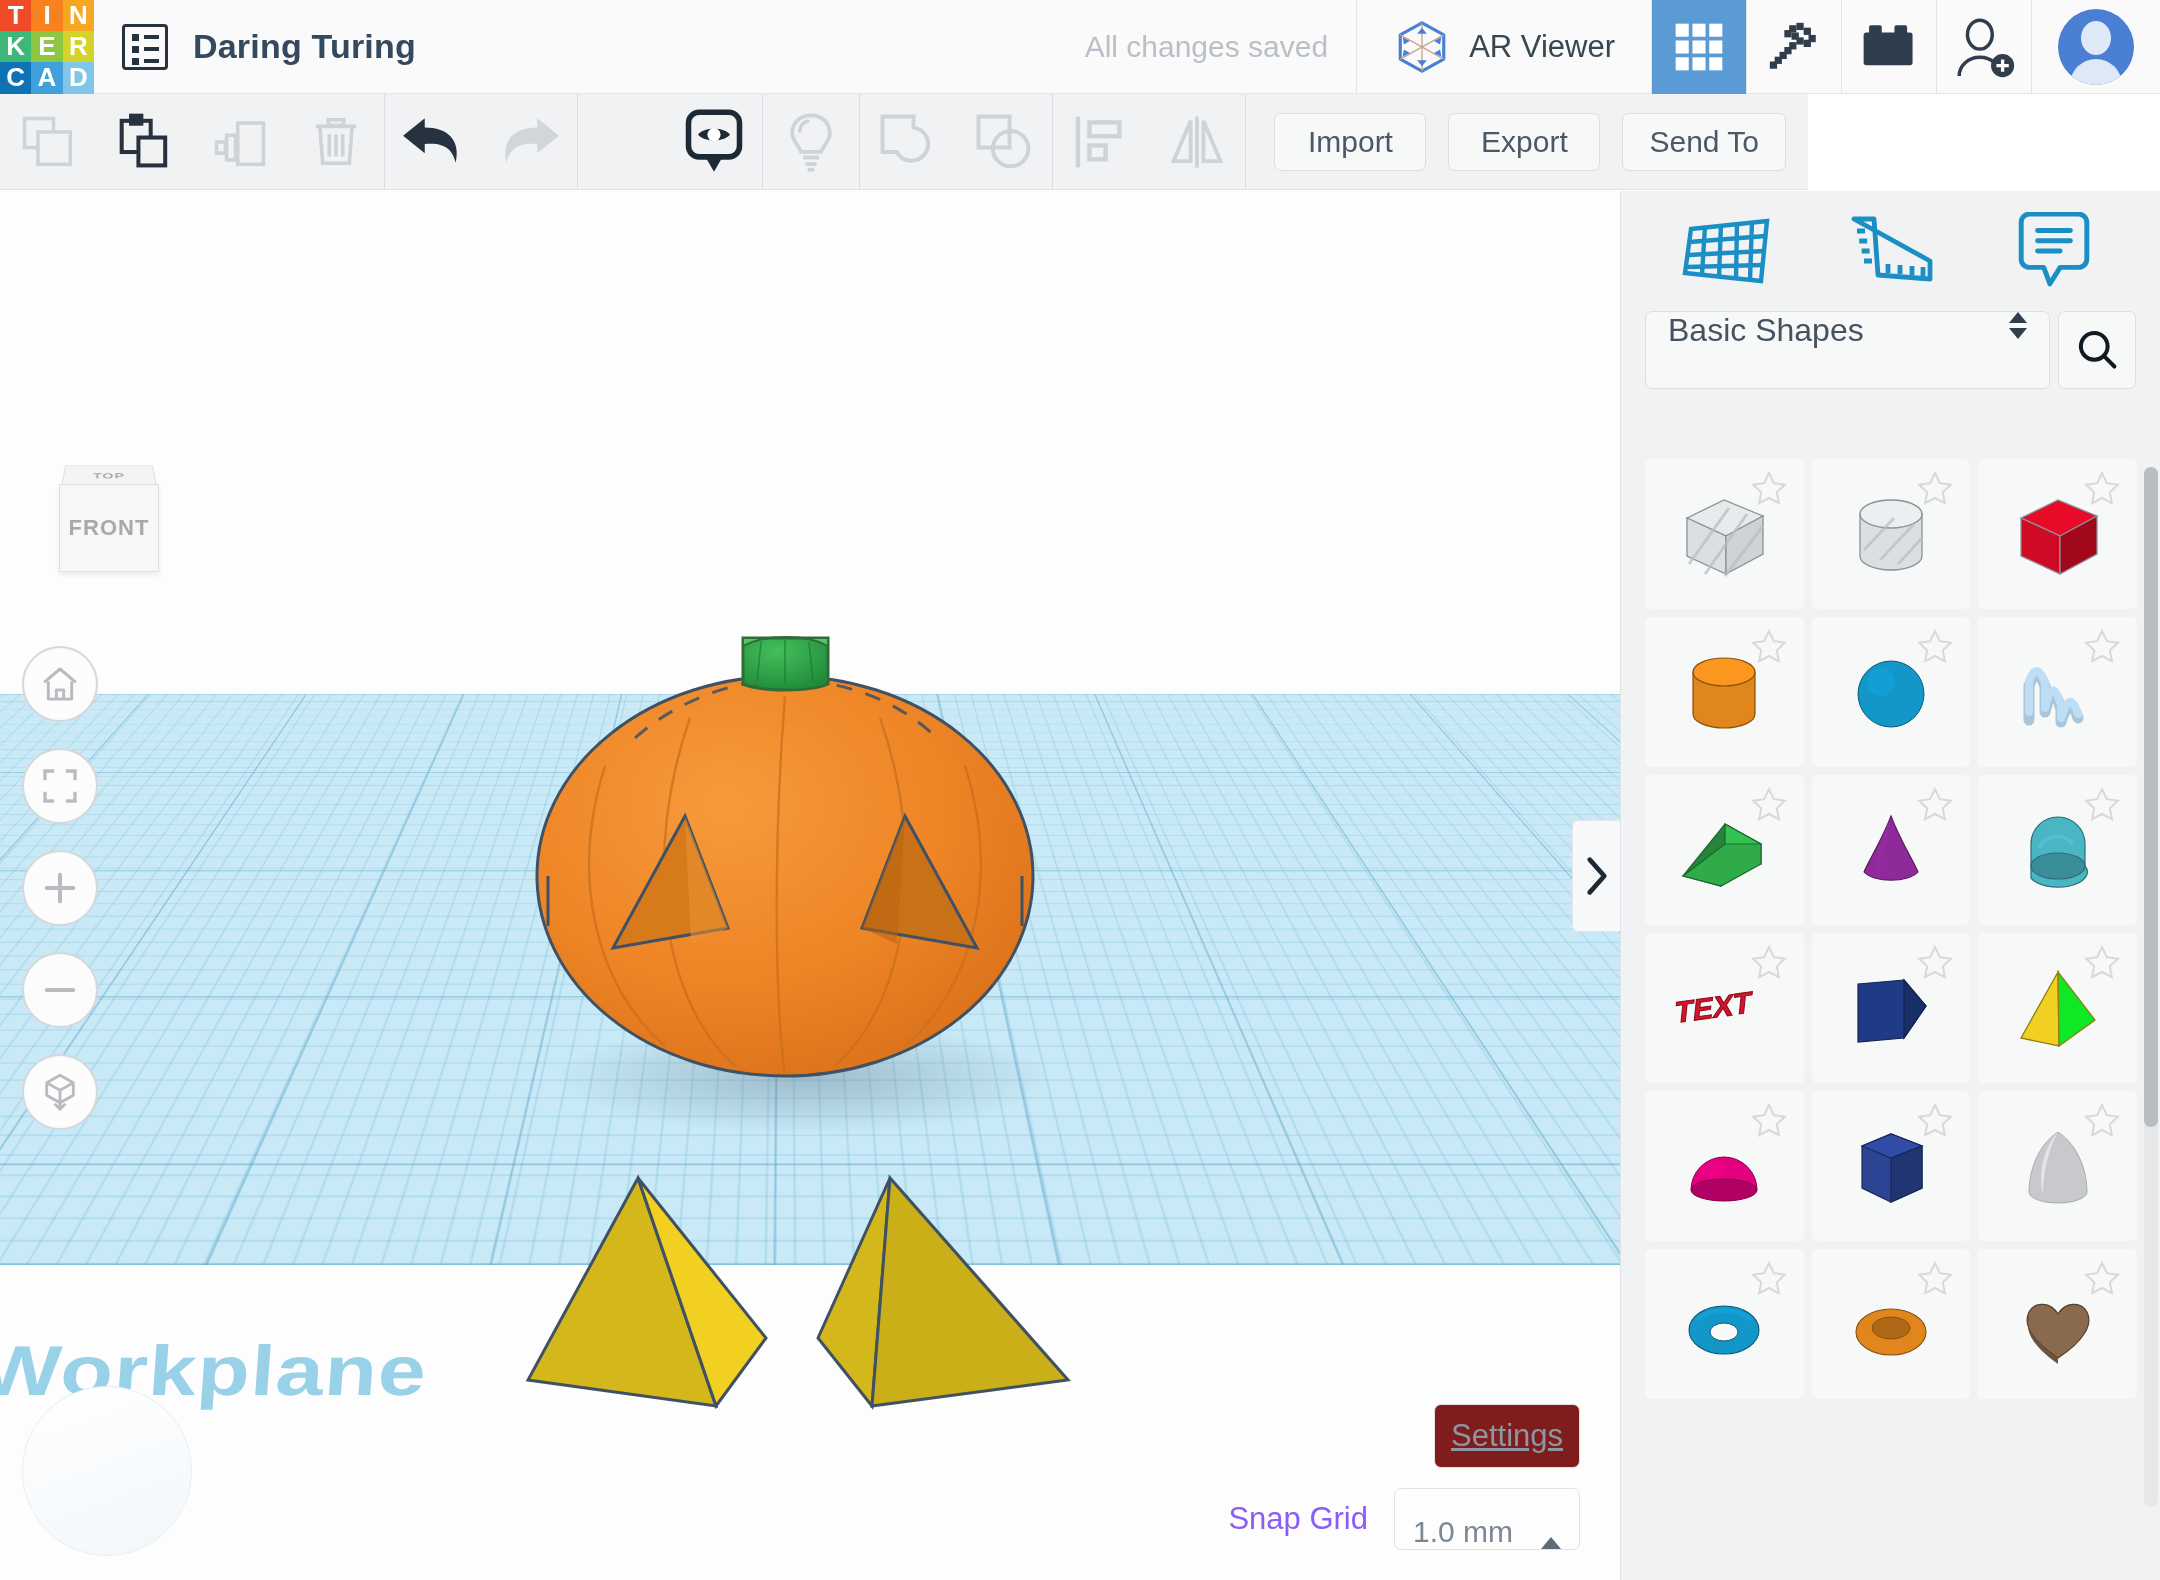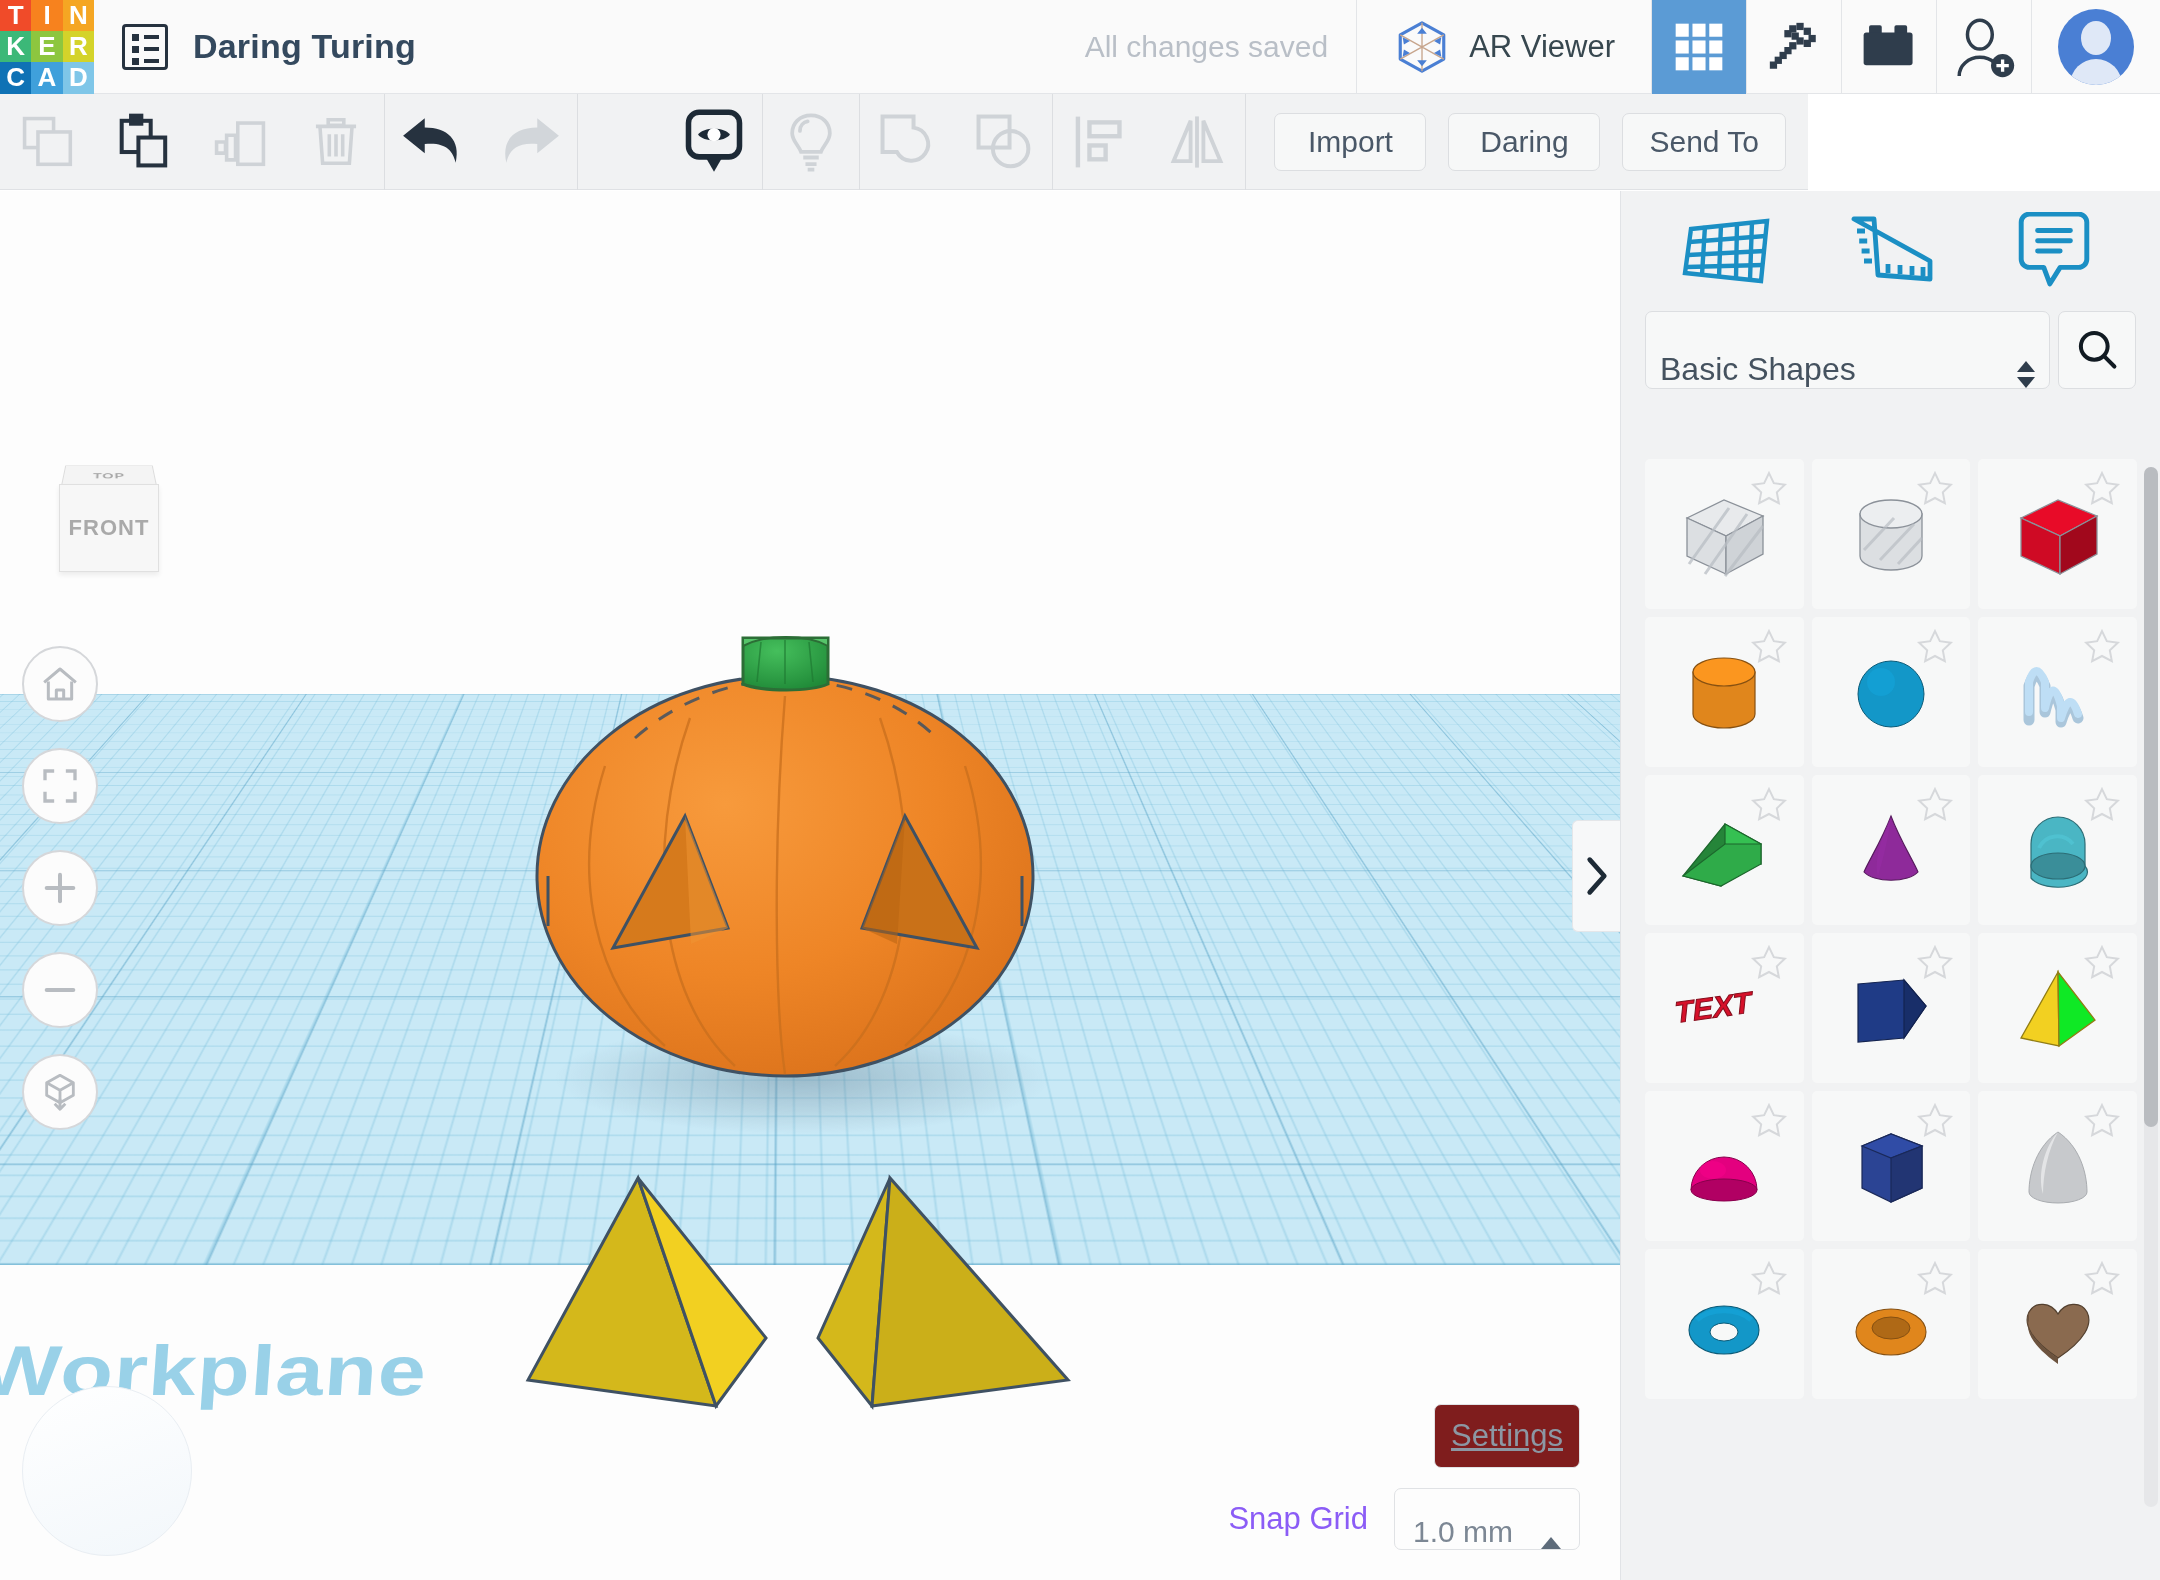--- a/index.html
+++ b/index.html
@@ -104,21 +104,21 @@
                 display:flex;align-items:center;justify-content:center;box-sizing:border-box;z-index:5;}
 
   
   .panel{position:absolute;left:1620px;top:191px;width:540px;height:1389px;background:#f1f2f3;
          border-left:1px solid #e1e3e6;box-sizing:border-box;}
   .panel-tabs{display:flex;align-items:center;justify-content:space-around;height:120px;padding:0 24px;
               box-sizing:border-box;}
   .ptab{width:110px;height:92px;display:flex;align-items:center;justify-content:center;}
   .search-row{display:flex;align-items:center;gap:8px;padding:0 24px;box-sizing:border-box;}
   .select{flex:1 1 auto;height:78px;border:1px solid #dcdee1;border-radius:7px;background:#f7f8f8;
-          display:flex;align-items:flex-end;padding:0 14px;box-sizing:border-box;}
+          display:flex;align-items:flex-start;padding:0 22px;box-sizing:border-box;}
   .select span{font-size:32px;color:#45525f;white-space:nowrap;}
   .updown{margin-left:auto;display:flex;flex-direction:column;gap:5px;}
   .updown i{width:0;height:0;border-left:9px solid transparent;border-right:9px solid transparent;}
   .updown i.u{border-bottom:11px solid #2f3d4c;}
   .updown i.d{border-top:11px solid #2f3d4c;}
   .searchbtn{width:78px;height:78px;border:1px solid #dcdee1;border-radius:7px;background:#f7f8f8;
              display:flex;align-items:center;justify-content:center;box-sizing:border-box;flex:0 0 auto;}
 
   .grid{position:absolute;left:24px;top:268px;width:492px;height:1121px;overflow:hidden;}
   .grid-inner{display:grid;grid-template-columns:repeat(3,1fr);gap:8px;}
@@ -352,21 +352,21 @@
           <path d="M12 3 L4 22 h8 z"></path>
           <path d="M18 3 L26 22 h-8 z"></path>
           <path d="M15 1 v24"></path>
         </g>
       </svg>
     </div>
     <div class="tsep"></div>
 
     <div style="display:flex;align-items:center;padding-left:28px;">
       <div class="btn">Import</div>
-      <div class="btn">Daring</div>
+      <div class="btn">Export</div>
       <div class="btn">Send To</div>
     </div>
   </div>
 
   <div class="canvas">
 
     <div class="plane"></div>
     <div class="plane-label">Workplane</div>
 
     <div class="pumpkin-wrap">

